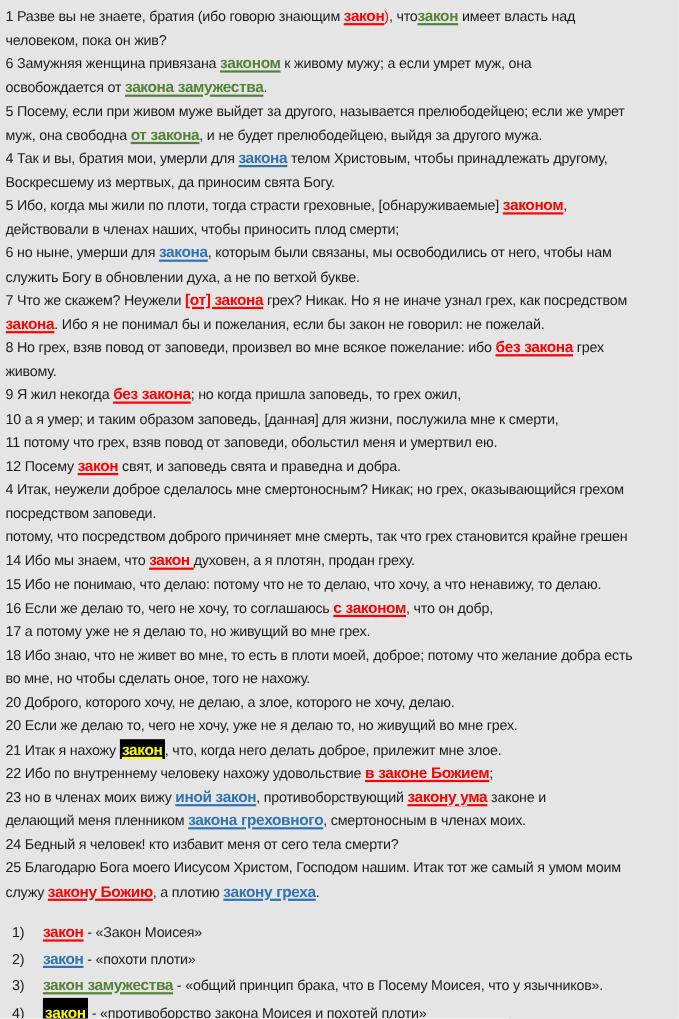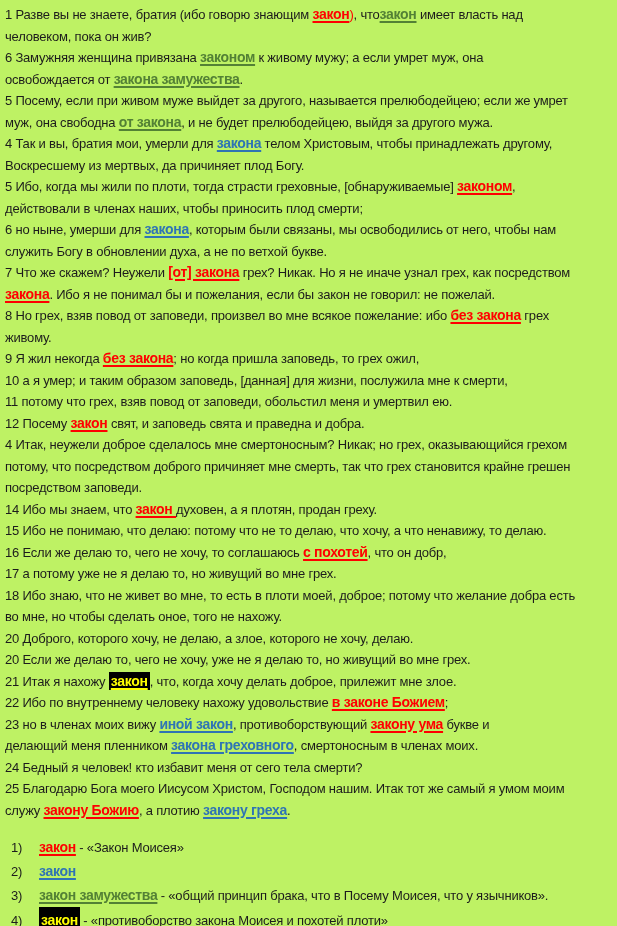--- a/index.html
+++ b/index.html
@@ -10,21 +10,21 @@
   body {
     width: 617px;
     height: 926px;
     overflow: hidden;
     font-family: "Liberation Sans", "DejaVu Sans", sans-serif;
     color: var(--c-text, #1c1c1c);
   }
   .page {
     width: 617px;
     height: 926px;
-    background: #bef264;
+    background: #e5e5e5;
     box-sizing: border-box;
     padding: 4px 0 0 5px;
   }
   .doc-text .line {
     white-space: pre;
     height: 21.5px;
     line-height: 21.5px;
     font-size: 13px;
     letter-spacing: -0.2px;
     overflow: hidden;
@@ -73,51 +73,51 @@
 
 <div class="page">
   <div class="doc-text">
       <div class="line"><span class="run-plain">1 Разве вы не знаете, братия (ибо говорю знающим </span><span class="term run-red">закон</span><span class="run-red-plain">)</span><span class="run-plain">, что</span><span class="term run-green">закон</span><span class="run-plain"> имеет власть над</span></div>
       <div class="line"><span class="run-plain">человеком, пока он жив?</span></div>
       <div class="line"><span class="run-plain">6 Замужняя женщина привязана </span><span class="term run-green">законом</span><span class="run-plain"> к живому мужу; а если умрет муж, она</span></div>
       <div class="line"><span class="run-plain">освобождается от </span><span class="term run-green">закона замужества</span><span class="run-plain">.</span></div>
       <div class="line"><span class="run-plain">5 Посему, если при живом муже выйдет за другого, называется прелюбодейцею; если же умрет</span></div>
       <div class="line"><span class="run-plain">муж, она свободна </span><span class="term run-green">от закона</span><span class="run-plain">, и не будет прелюбодейцею, выйдя за другого мужа.</span></div>
       <div class="line"><span class="run-plain">4 Так и вы, братия мои, умерли для </span><span class="term run-blue">закона</span><span class="run-plain"> телом Христовым, чтобы принадлежать другому,</span></div>
-      <div class="line"><span class="run-plain">Воскресшему из мертвых, да причиняет плод Богу.</span></div>
+      <div class="line"><span class="run-plain">Воскресшему из мертвых, да приносим свята Богу.</span></div>
       <div class="line"><span class="run-plain">5 Ибо, когда мы жили по плоти, тогда страсти греховные, [обнаруживаемые] </span><span class="term run-red">законом</span><span class="run-plain">,</span></div>
       <div class="line"><span class="run-plain">действовали в членах наших, чтобы приносить плод смерти;</span></div>
       <div class="line"><span class="run-plain">6 но ныне, умерши для </span><span class="term run-blue">закона</span><span class="run-plain">, которым были связаны, мы освободились от него, чтобы нам</span></div>
       <div class="line"><span class="run-plain">служить Богу в обновлении духа, а не по ветхой букве.</span></div>
       <div class="line"><span class="run-plain">7 Что же скажем? Неужели </span><span class="term run-red">[от] закона</span><span class="run-plain"> грех? Никак. Но я не иначе узнал грех, как посредством</span></div>
       <div class="line"><span class="term run-red">закона</span><span class="run-plain">. Ибо я не понимал бы и пожелания, если бы закон не говорил: не пожелай.</span></div>
       <div class="line"><span class="run-plain">8 Но грех, взяв повод от заповеди, произвел во мне всякое пожелание: ибо </span><span class="term run-red">без закона</span><span class="run-plain"> грех</span></div>
       <div class="line"><span class="run-plain">живому.</span></div>
       <div class="line"><span class="run-plain">9 Я жил некогда </span><span class="term run-red">без закона</span><span class="run-plain">; но когда пришла заповедь, то грех ожил,</span></div>
       <div class="line"><span class="run-plain">10 а я умер; и таким образом заповедь, [данная] для жизни, послужила мне к смерти,</span></div>
       <div class="line"><span class="run-plain">11 потому что грех, взяв повод от заповеди, обольстил меня и умертвил ею.</span></div>
       <div class="line"><span class="run-plain">12 Посему </span><span class="term run-red">закон</span><span class="run-plain"> свят, и заповедь свята и праведна и добра.</span></div>
       <div class="line"><span class="run-plain">4 Итак, неужели доброе сделалось мне смертоносным? Никак; но грех, оказывающийся грехом</span></div>
+      <div class="line"><span class="run-plain">посредством заповеди.</span></div>
       <div class="line"><span class="run-plain">потому, что посредством доброго причиняет мне смерть, так что грех становится крайне грешен</span></div>
-      <div class="line"><span class="run-plain">посредством заповеди.</span></div>
       <div class="line"><span class="run-plain">14 Ибо мы знаем, что </span><span class="term run-red">закон </span><span class="run-plain">духовен, а я плотян, продан греху.</span></div>
       <div class="line"><span class="run-plain">15 Ибо не понимаю, что делаю: потому что не то делаю, что хочу, а что ненавижу, то делаю.</span></div>
-      <div class="line"><span class="run-plain">16 Если же делаю то, чего не хочу, то соглашаюсь </span><span class="term run-red">с похотей</span><span class="run-plain">, что он добр,</span></div>
+      <div class="line"><span class="run-plain">16 Если же делаю то, чего не хочу, то соглашаюсь </span><span class="term run-red">с законом</span><span class="run-plain">, что он добр,</span></div>
       <div class="line"><span class="run-plain">17 а потому уже не я делаю то, но живущий во мне грех.</span></div>
       <div class="line"><span class="run-plain">18 Ибо знаю, что не живет во мне, то есть в плоти моей, доброе; потому что желание добра есть</span></div>
       <div class="line"><span class="run-plain">во мне, но чтобы сделать оное, того не нахожу.</span></div>
       <div class="line"><span class="run-plain">20 Доброго, которого хочу, не делаю, а злое, которого не хочу, делаю.</span></div>
       <div class="line"><span class="run-plain">20 Если же делаю то, чего не хочу, уже не я делаю то, но живущий во мне грех.</span></div>
-      <div class="line"><span class="run-plain">21 Итак я нахожу </span><span class="term run-yellow">закон</span><span class="run-plain">, что, когда хочу делать доброе, прилежит мне злое.</span></div>
+      <div class="line"><span class="run-plain">21 Итак я нахожу </span><span class="term run-yellow">закон</span><span class="run-plain">, что, когда него делать доброе, прилежит мне злое.</span></div>
       <div class="line"><span class="run-plain">22 Ибо по внутреннему человеку нахожу удовольствие </span><span class="term run-red">в законе Божием</span><span class="run-plain">;</span></div>
-      <div class="line"><span class="run-plain">23 но в членах моих вижу </span><span class="term run-blue">иной закон</span><span class="run-plain">, противоборствующий </span><span class="term run-red">закону ума</span><span class="run-plain"> букве и</span></div>
+      <div class="line"><span class="run-plain">23 но в членах моих вижу </span><span class="term run-blue">иной закон</span><span class="run-plain">, противоборствующий </span><span class="term run-red">закону ума</span><span class="run-plain"> законе и</span></div>
       <div class="line"><span class="run-plain">делающий меня пленником </span><span class="term run-blue">закона греховного</span><span class="run-plain">, смертоносным в членах моих.</span></div>
       <div class="line"><span class="run-plain">24 Бедный я человек! кто избавит меня от сего тела смерти?</span></div>
       <div class="line"><span class="run-plain">25 Благодарю Бога моего Иисусом Христом, Господом нашим. Итак тот же самый я умом моим</span></div>
       <div class="line"><span class="run-plain">служу </span><span class="term run-red">закону Божию</span><span class="run-plain">, а плотию </span><span class="term run-blue">закону греха</span><span class="run-plain">.</span></div>
     </div>
   <div class="footnotes">
       <div class="fn-item"><span class="fn-num">1)</span><span class="term run-red">закон</span><span class="run-plain"> - «Закон Моисея»</span></div>
-      <div class="fn-item"><span class="fn-num">2)</span><span class="term run-blue">закон</span></div>
+      <div class="fn-item"><span class="fn-num">2)</span><span class="term run-blue">закон</span><span class="run-plain"> - «похоти плоти»</span></div>
       <div class="fn-item"><span class="fn-num">3)</span><span class="term run-green">закон замужества</span><span class="run-plain"> - «общий принцип брака, что в Посему Моисея, что у язычников».</span></div>
       <div class="fn-item"><span class="fn-num">4)</span><span class="term run-yellow">закон</span><span class="run-plain"> - «противоборство закона Моисея и похотей плоти»</span></div>
     </div>
 </div>
 
 </body></html>

